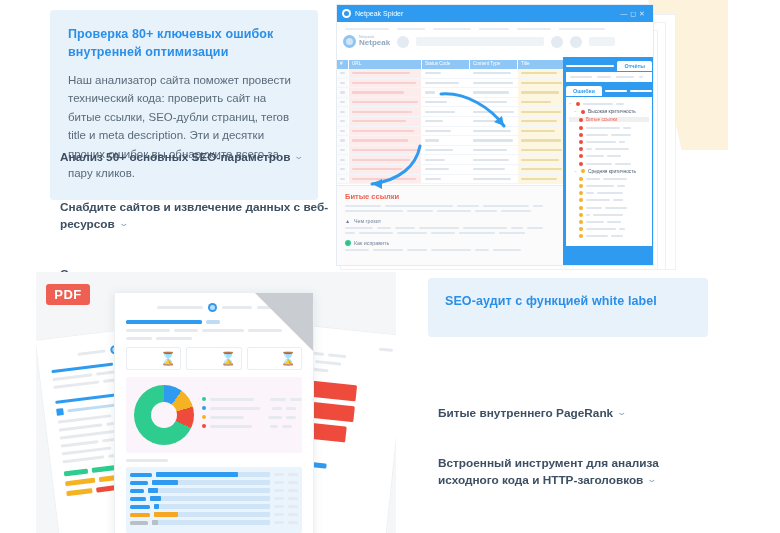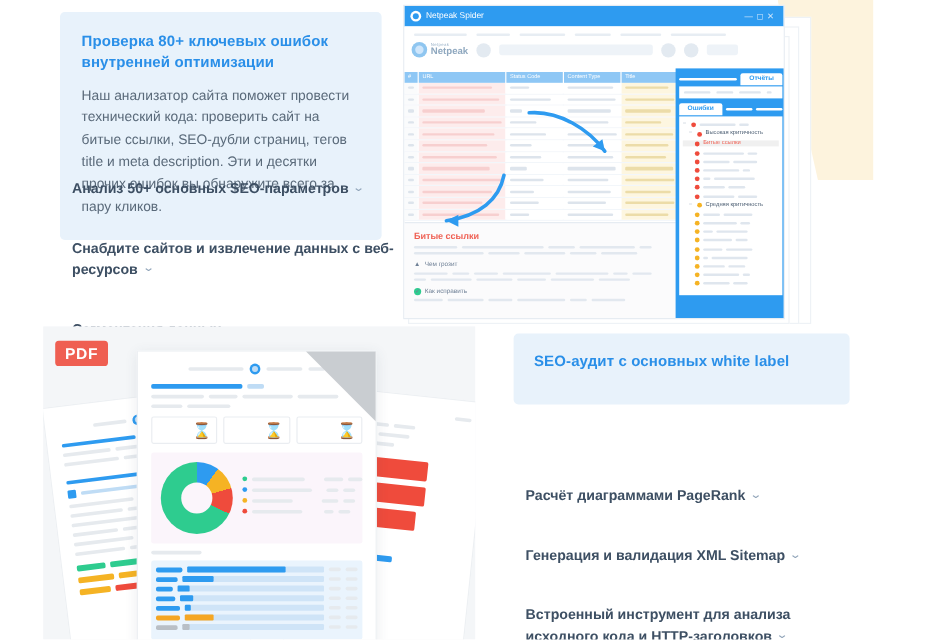--- a/index.html
+++ b/index.html
@@ -902,28 +902,25 @@
                 <div class="bfill" style="width:5%;background:#b9bfc6"></div>
               </div>
               <i class="ln" style="width:10px"></i>
               <i class="ln" style="width:10px"></i>
             </div>
         </div>
       </div>
     </div>
 
     <div class="text-card card-bot">
-      <div class="card-title">SEO-аудит с основных white label</div>
+      <div class="card-title">SEO-аудит с функцией white label</div>
     </div>
 
     <div class="acc-list acc-bot">
       <div class="acc-item">
-        <span>Расчёт диаграммами PageRank</span><span class="chev">⌄</span>
-      </div>
-      <div class="acc-item">
-        <span>Генерация и валидация XML Sitemap</span><span class="chev">⌄</span>
+        <span>Битые внутреннего PageRank</span><span class="chev">⌄</span>
       </div>
       <div class="acc-item">
         <span>Встроенный инструмент для анализа исходного кода и HTTP-заголовков</span><span class="chev">⌄</span>
       </div>
     </div>
   </div>
 </div>
 
 </body></html>

